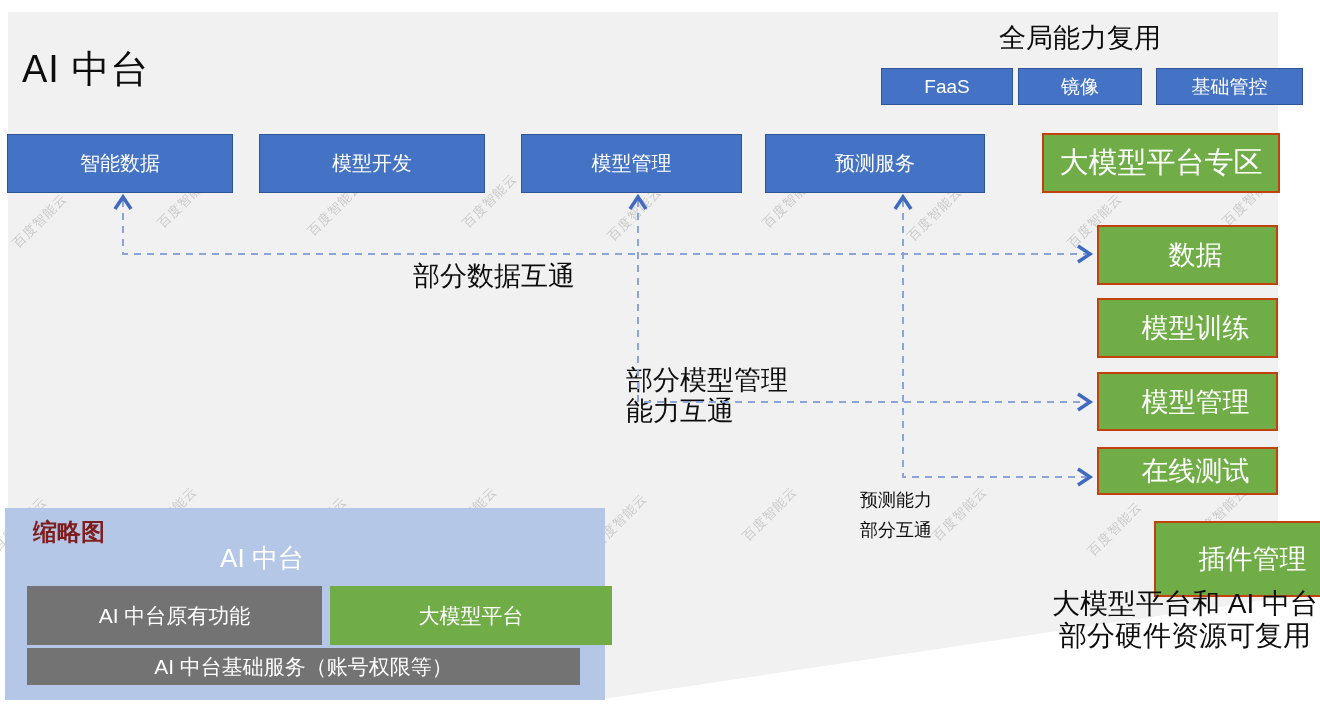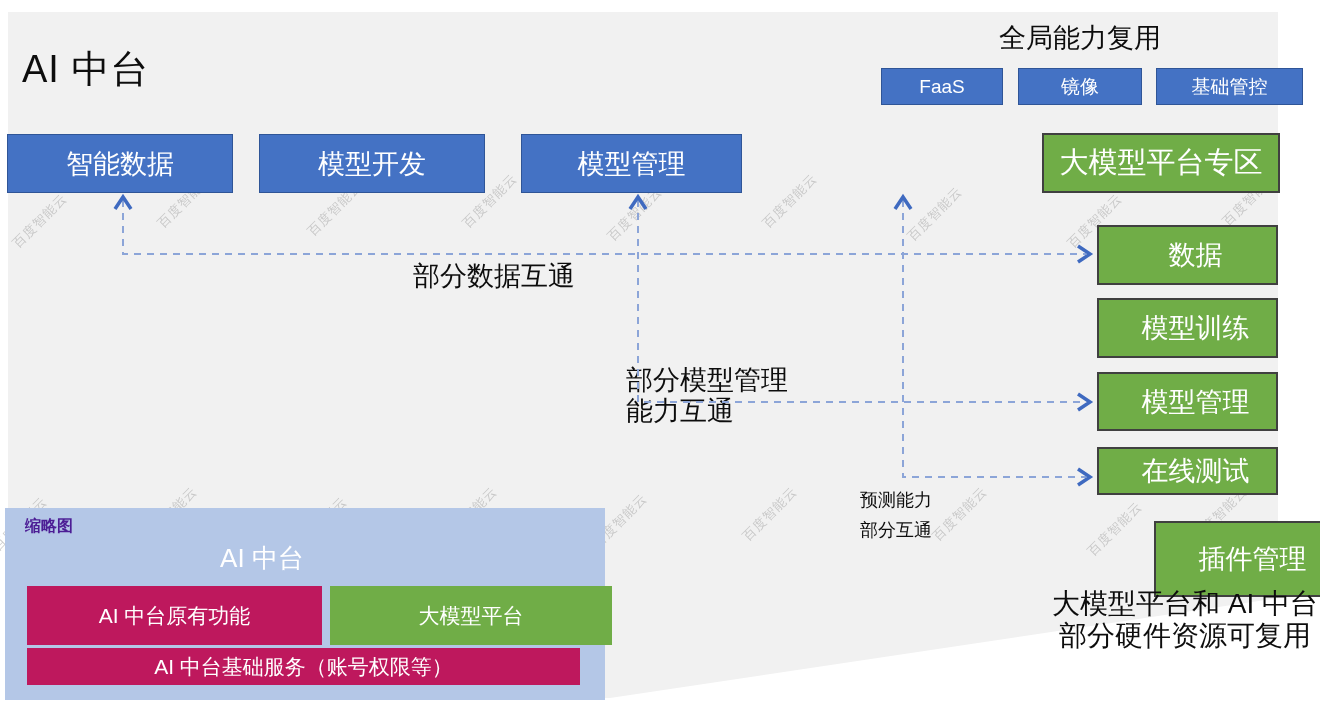--- a/index.html
+++ b/index.html
@@ -21,52 +21,52 @@
   }
   .page-title {
     position:absolute; left:22px; top:44px; font-size:38px; color:#0d0d0d;
     letter-spacing:1px; z-index:2; white-space:nowrap;
   }
   .box {
     position:absolute; display:flex; align-items:center; justify-content:center;
     color:#ffffff; text-align:center; z-index:3; box-sizing:border-box; white-space:nowrap;
   }
   .blue  { background:#4472c4; border:1px solid #2f5597; }
-  .green { background:#70ad47; border:2px solid #404040; }
-  .module { font-size:27px; }
+  .green { background:#70ad47; border:2px solid #c2410c; }
+  .module { font-size:20px; }
   .llm-main { font-size:29px; }
   .faas-btn { font-size:19px; }
   .llm-sub { font-size:27px;padding-left:16px; }
   .gr-title {
     position:absolute; left:985px; top:20px; width:190px; text-align:center;
     font-size:27px; color:#0d0d0d; z-index:2; white-space:nowrap;
   }
   .conn-label {
     position:absolute; color:#0d0d0d; z-index:4; line-height:31px; white-space:nowrap;
   }
   .footnote {
     position:absolute; left:1040px; top:588px; width:290px; text-align:center;
     font-size:28px; line-height:32px; color:#0d0d0d; z-index:4; white-space:nowrap;
   }
   .thumb-panel {
     position:absolute; left:5px; top:508px; width:600px; height:192px;
     background:#b4c7e7; z-index:2;
   }
   .thumb-label {
-    position:absolute; left:20px; top:8px; font-size:16px; font-weight:bold; color:#4c1d95;
+    position:absolute; left:28px; top:8px; font-size:24px; font-weight:bold; color:#7f1d1d;
   }
   .thumb-title {
     position:absolute; left:22px; top:33px; width:470px; text-align:center;
     font-size:26px; color:#ffffff;
   }
   .thumb-box {
     position:absolute; display:flex; align-items:center; justify-content:center;
     color:#ffffff; font-size:21px; white-space:nowrap;
   }
-  .tb-blue { background:#be185d; }
+  .tb-blue { background:#737373; }
   .tb-green { background:#70ad47; }
   .arrows-svg { position:absolute; left:0; top:0; z-index:5; pointer-events:none; }
 </style>
 </head>
 <body>
 
 <div class="canvas">
 
   <div class="bg-shape"></div>
 
@@ -87,27 +87,28 @@
     <span class="wm" style="left:585px;top:512px">百度智能云</span>
     <span class="wm" style="left:735px;top:505px">百度智能云</span>
     <span class="wm" style="left:925px;top:505px">百度智能云</span>
     <span class="wm" style="left:1080px;top:520px">百度智能云</span>
     <span class="wm" style="left:1185px;top:505px">百度智能云</span>
   </div>
 
   <div class="page-title">AI 中台</div>
 
   <div class="gr-title">全局能力复用</div>
-  <div class="box blue faas-btn" style="left:881px;top:68px;width:122px;height:37px">FaaS</div>
+  <div class="box blue faas-btn" style="left:881px;top:68px;width:132px;height:37px">FaaS</div>
   <div class="box blue faas-btn" style="left:1018px;top:68px;width:124px;height:37px">镜像</div>
   <div class="box blue faas-btn" style="left:1156px;top:68px;width:147px;height:37px">基础管控</div>
 
   <div class="box blue module" style="left:7px;top:134px;width:226px;height:59px">智能数据</div>
   <div class="box blue module" style="left:259px;top:134px;width:226px;height:59px">模型开发</div>
   <div class="box blue module" style="left:521px;top:134px;width:221px;height:59px">模型管理</div>
+  <div class="box blue module" style="left:765px;top:134px;width:220px;height:59px">预测服务</div>
   <div class="box green llm-main" style="left:1042px;top:133px;width:238px;height:60px">大模型平台专区</div>
 
   <div class="box green llm-sub" style="left:1097px;top:225px;width:181px;height:60px">数据</div>
   <div class="box green llm-sub" style="left:1097px;top:298px;width:181px;height:60px">模型训练</div>
   <div class="box green llm-sub" style="left:1097px;top:372px;width:181px;height:59px">模型管理</div>
   <div class="box green llm-sub" style="left:1097px;top:447px;width:181px;height:48px">在线测试</div>
   <div class="box green llm-sub" style="left:1154px;top:521px;width:181px;height:76px">插件管理</div>
 
   <div class="conn-label" style="left:413px;top:261px;font-size:27px">部分数据互通</div>
   <div class="conn-label" style="left:626px;top:365px;font-size:27px">

